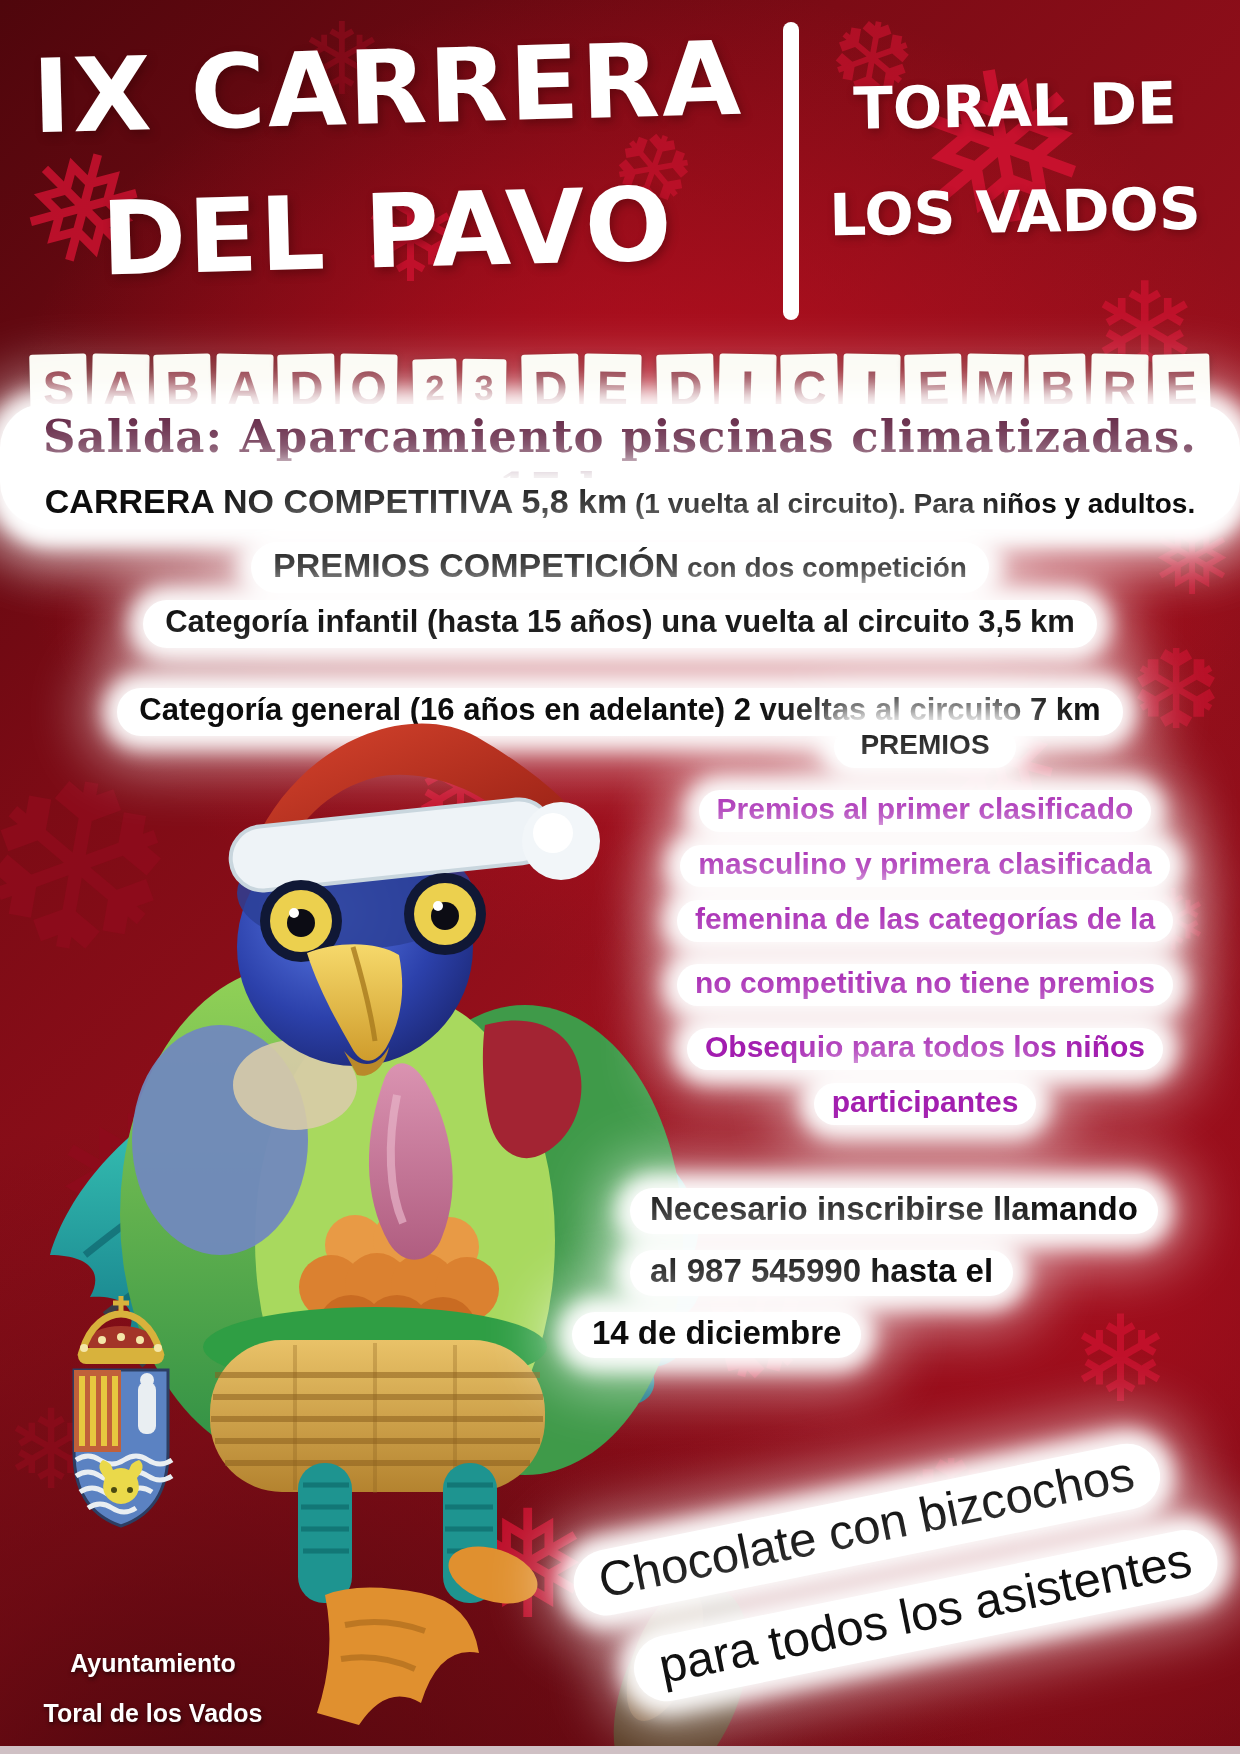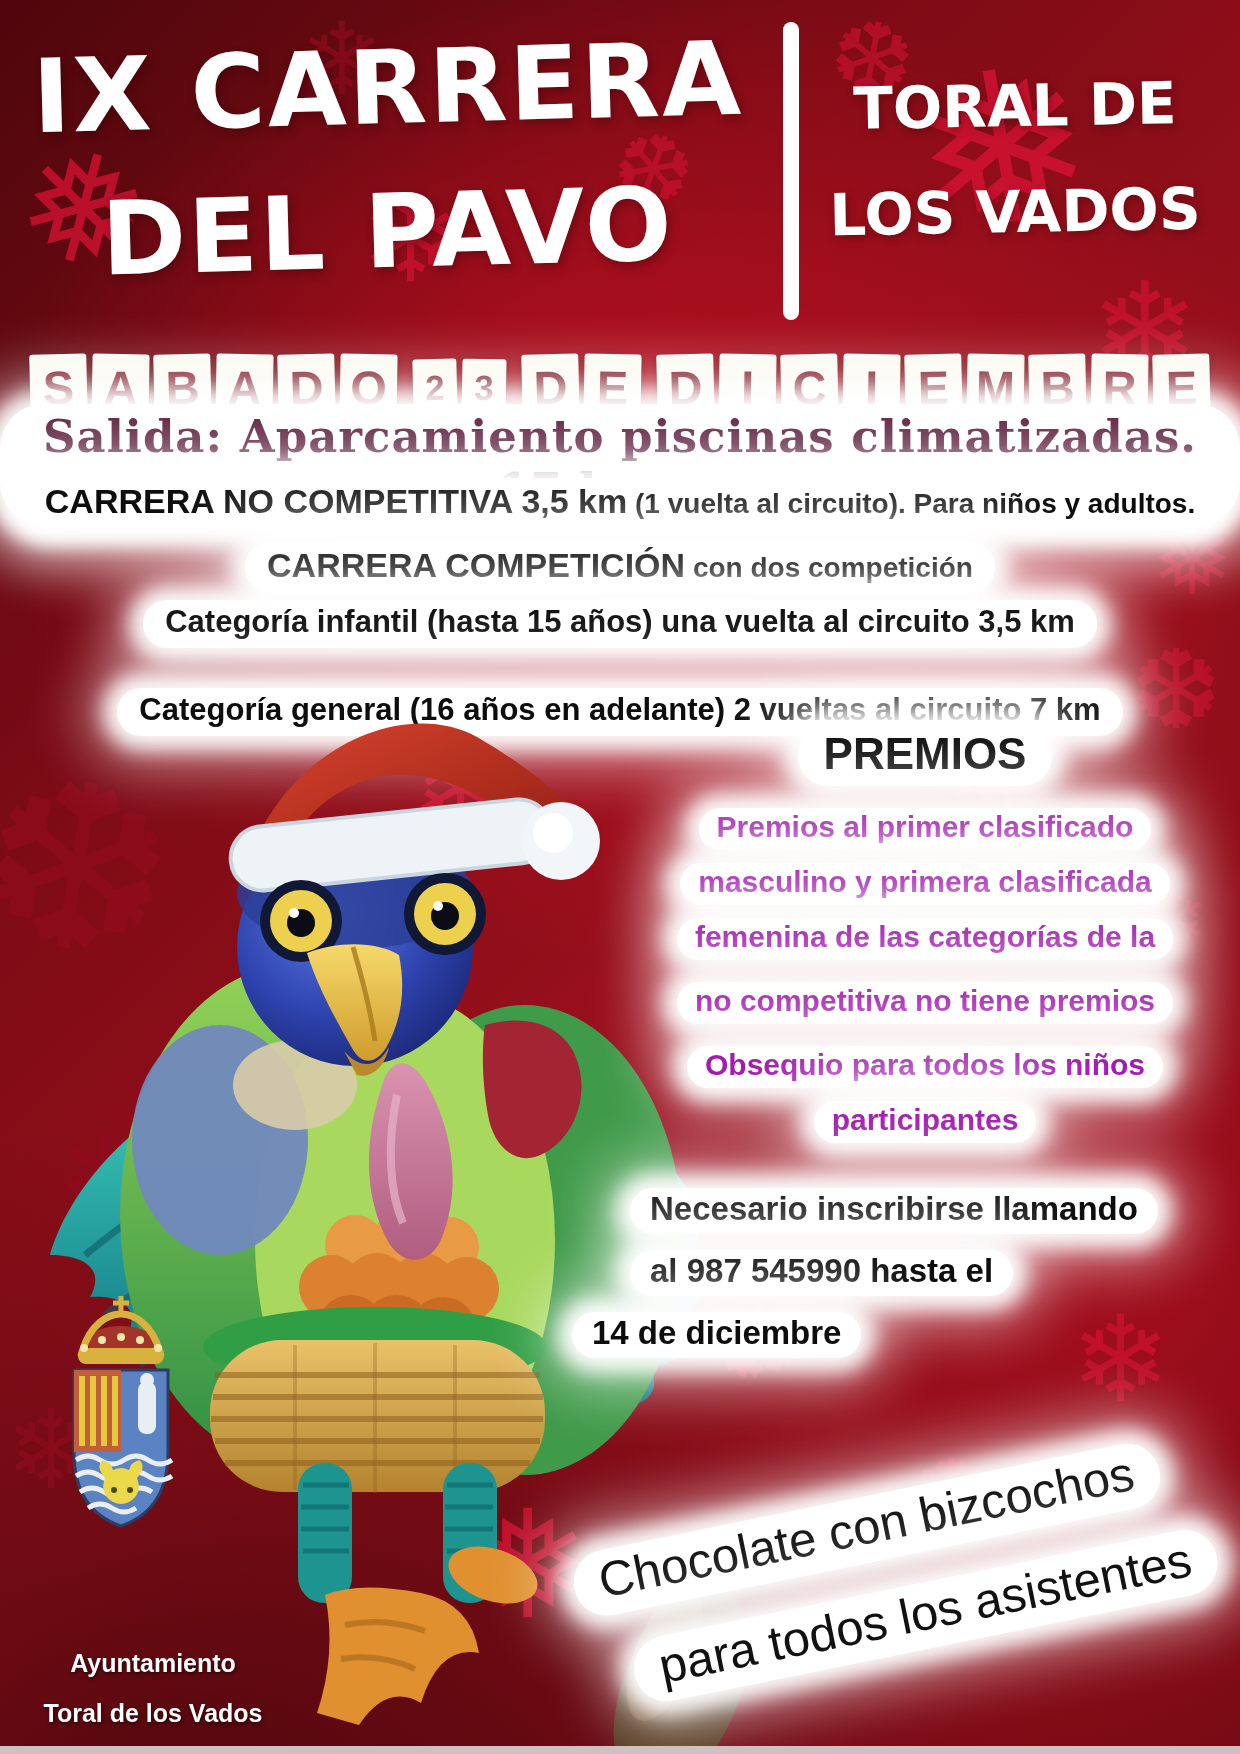--- a/index.html
+++ b/index.html
@@ -62,21 +62,21 @@
   .race-sub{font-weight:bold;font-size:28px;color:#0d0d0d;}
   .race-1{top:478px;}
   .race-2{top:542px;}
   .race-3{top:600px;}
   .race-4{top:688px;}
   .race-3 .race-sub,.race-4 .race-sub{font-size:31px;}
 
   
   .premios{position:absolute;left:625px;top:726px;width:600px;text-align:center;}
   .premios .heading .glow{padding:3px 26px 7px;}
-  .premios .heading span.txt{font-weight:bold;font-size:44px;color:#0d0d0d;}
+  .premios .heading span.txt{font-weight:bold;font-size:28px;color:#0d0d0d;}
   .p-line{margin-top:13px;}
   .p-line .glow{padding:2px 18px 6px;}
   .p-line span.txt{font-weight:bold;font-size:30px;color:#a21caf;}
   .p-gap{margin-top:22px;}
   .inscripcion{position:absolute;left:630px;top:1172px;width:590px;text-align:left;}
   .i-line{margin-top:16px;}
   .i-line .glow{padding:2px 20px 6px;}
   .i-line span.txt{font-weight:bold;font-size:33px;color:#0d0d0d;}
   .i-shift{transform:translateX(-58px);}
 
@@ -158,24 +158,24 @@
         <span class="tile">R</span>
         <span class="tile">E</span>
       </div>
     </div>
 
   <div class="salida">
     <span class="glow"><span class="txt">Salida: Aparcamiento piscinas climatizadas. 17 horas.</span></span>
   </div>
 
   <div class="race-line race-1">
-    <span class="glow"><span class="race-main">CARRERA NO COMPETITIVA 3,5 km</span><span class="race-sub"> (1 vuelta al circuito). Para niños y adultos.</span></span>
+    <span class="glow"><span class="race-main">CARRERA NO COMPETITIVA 5,8 km</span><span class="race-sub"> (1 vuelta al circuito). Para niños y adultos.</span></span>
   </div>
   <div class="race-line race-2">
-    <span class="glow"><span class="race-main">CARRERA COMPETICIÓN</span><span class="race-sub"> con dos competición</span></span>
+    <span class="glow"><span class="race-main">PREMIOS COMPETICIÓN</span><span class="race-sub"> con dos competición</span></span>
   </div>
   <div class="race-line race-3">
     <span class="glow"><span class="race-sub">Categoría infantil (hasta 15 años)  una vuelta al circuito 3,5 km</span></span>
   </div>
   <div class="race-line race-4">
     <span class="glow"><span class="race-sub">Categoría general (16 años en adelante) 2 vueltas al circuito 7 km</span></span>
   </div>
 
   <svg class="turkey" viewBox="0 0 760 1060" xmlns="http://www.w3.org/2000/svg">
     <defs>

